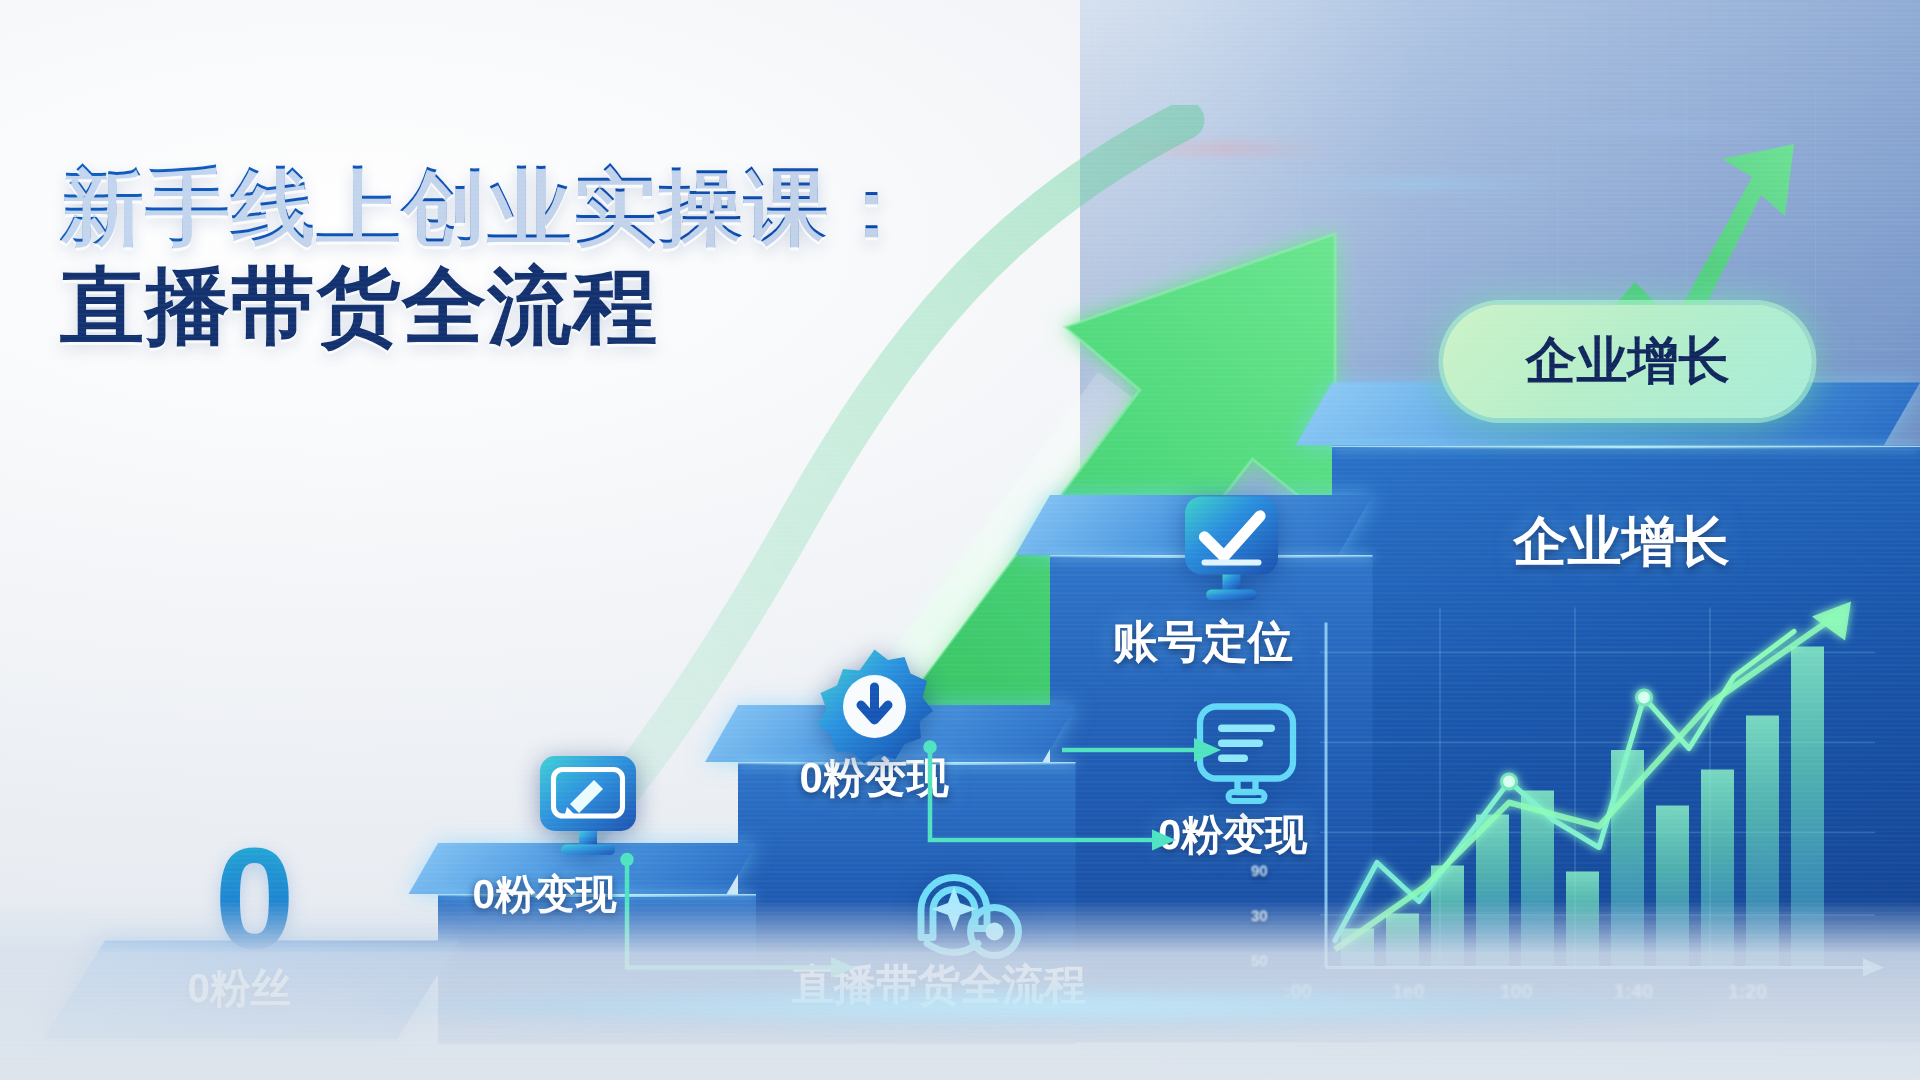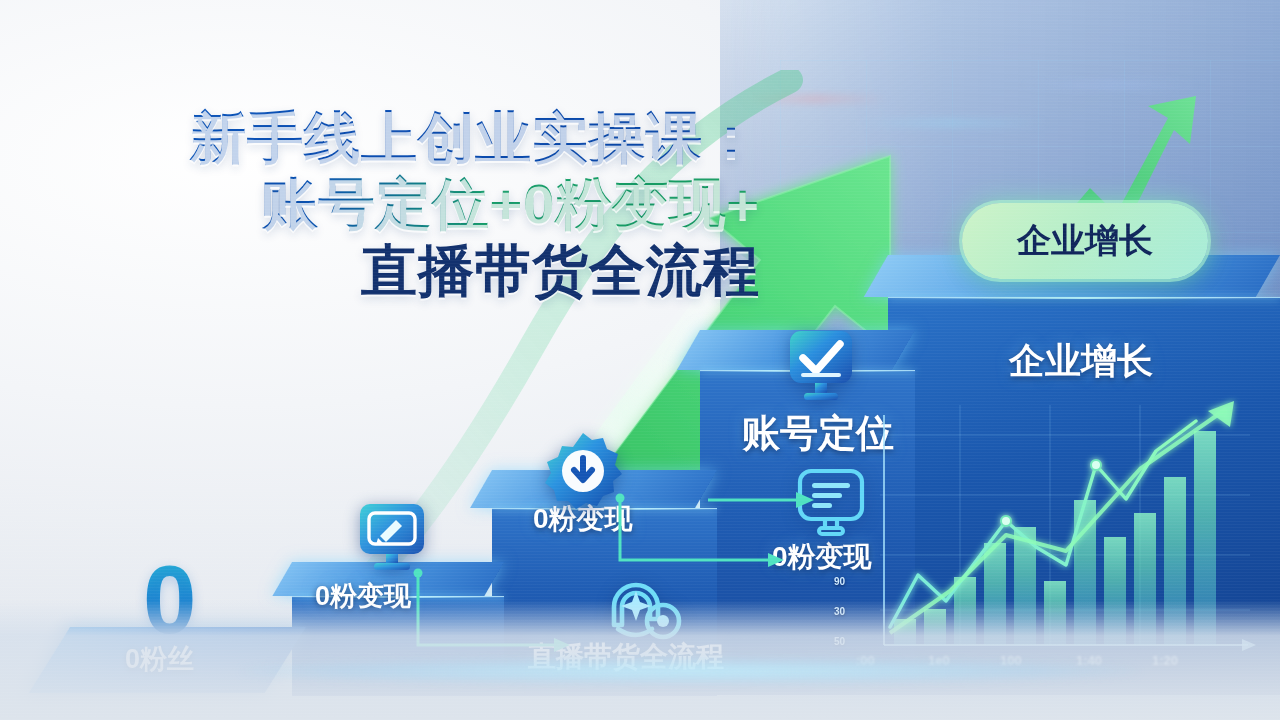--- a/index.html
+++ b/index.html
@@ -6,21 +6,20 @@
   html,body{margin:0;padding:0;}
   body{
     width:1280px;height:720px;overflow:hidden;
     font-family:"Liberation Sans","DejaVu Sans",sans-serif;
     background:#eef1f5;
   }
   #stage{
     position:relative;width:1280px;height:720px;overflow:hidden;
     background:
       radial-gradient(120% 90% at 18% 22%, #ffffff 0%, #f3f5f8 38%, #e7ebf1 70%, #dfe5ec 100%);
-    text-align: right;
   }
 
   
   .tech-panel{
     position:absolute;right:0;top:0;width:560px;height:720px;
     background:
       linear-gradient(180deg, rgba(20,80,170,.10) 0%, rgba(10,60,150,.30) 40%, rgba(8,50,130,.42) 75%, rgba(160,195,225,.25) 100%),
       linear-gradient(90deg, rgba(235,240,246,1) 0%, rgba(210,226,242,.5) 12%, rgba(60,120,200,.25) 40%, rgba(25,85,175,.35) 100%);
     filter:blur(.2px);
   }
@@ -204,21 +203,20 @@
       <linearGradient id="ag2" x1="0" y1="1" x2="1" y2="0">
         <stop offset="0%" stop-color="#34c066"></stop>
           <stop offset="100%" stop-color="#6ae58f"></stop>
       </linearGradient>
     </defs>
     <path d="M2,140 L40,96 L66,122 L118,26 L98,14 L146,4 L140,52 L124,38 L72,142 L42,116 Z" fill="url(#ag2)" opacity=".92"></path>
   </svg>
 
   <div class="title">
     <div class="tline l1">新手线上创业实操课：</div>
-    <div class="tline l2">账号定位+0粉变现+</div>
     <div class="tline l3">直播带货全流程</div>
   </div>
 
   <div class="stairs">
 
     <div class="step" style="left:888px;top:255px;width:392px;height:440px;">
       <div class="top" style="width:392px;height:42px;transform:skewX(-30deg);transform-origin:left top;
            background:linear-gradient(120deg,#8ac8f4 0%,#4f9ae2 50%,#2a6ec5 100%);"></div>
       <div class="front" style="top:42px;width:392px;height:398px;
            background:linear-gradient(165deg,#2a72c8 0%,#1a57ad 40%,#123f8d 100%);"></div>
@@ -250,21 +248,21 @@
     </div>
 
     <div class="big-zero" style="left:143px;top:552px;">0</div>
 
     <div class="step-label" style="left:125px;top:641px;font-size:27px;">0粉丝</div>
 
     <div class="step-label" style="left:315px;top:578px;font-size:27px;">0粉变现</div>
 
     <div class="step-label" style="left:533px;top:500px;font-size:28px;">0粉变现</div>
 
-    <div class="step-label" style="left:742px;top:408px;font-size:38px;">账号定位</div>
+    <div class="step-label" style="left:742px;top:408px;font-size:30px;">账号定位</div>
 
     <div class="step-label" style="left:1009px;top:337px;font-size:36px;">企业增长</div>
 
     <div class="step-label" style="left:528px;top:638px;font-size:28px;">直播带货全流程</div>
 
     <div class="step-label" style="left:772px;top:538px;font-size:28px;">0粉变现</div>
   </div>
 
   <svg class="icon" style="left:356px;top:500px;width:72px;height:76px;" viewBox="0 0 72 76">
     <defs>

